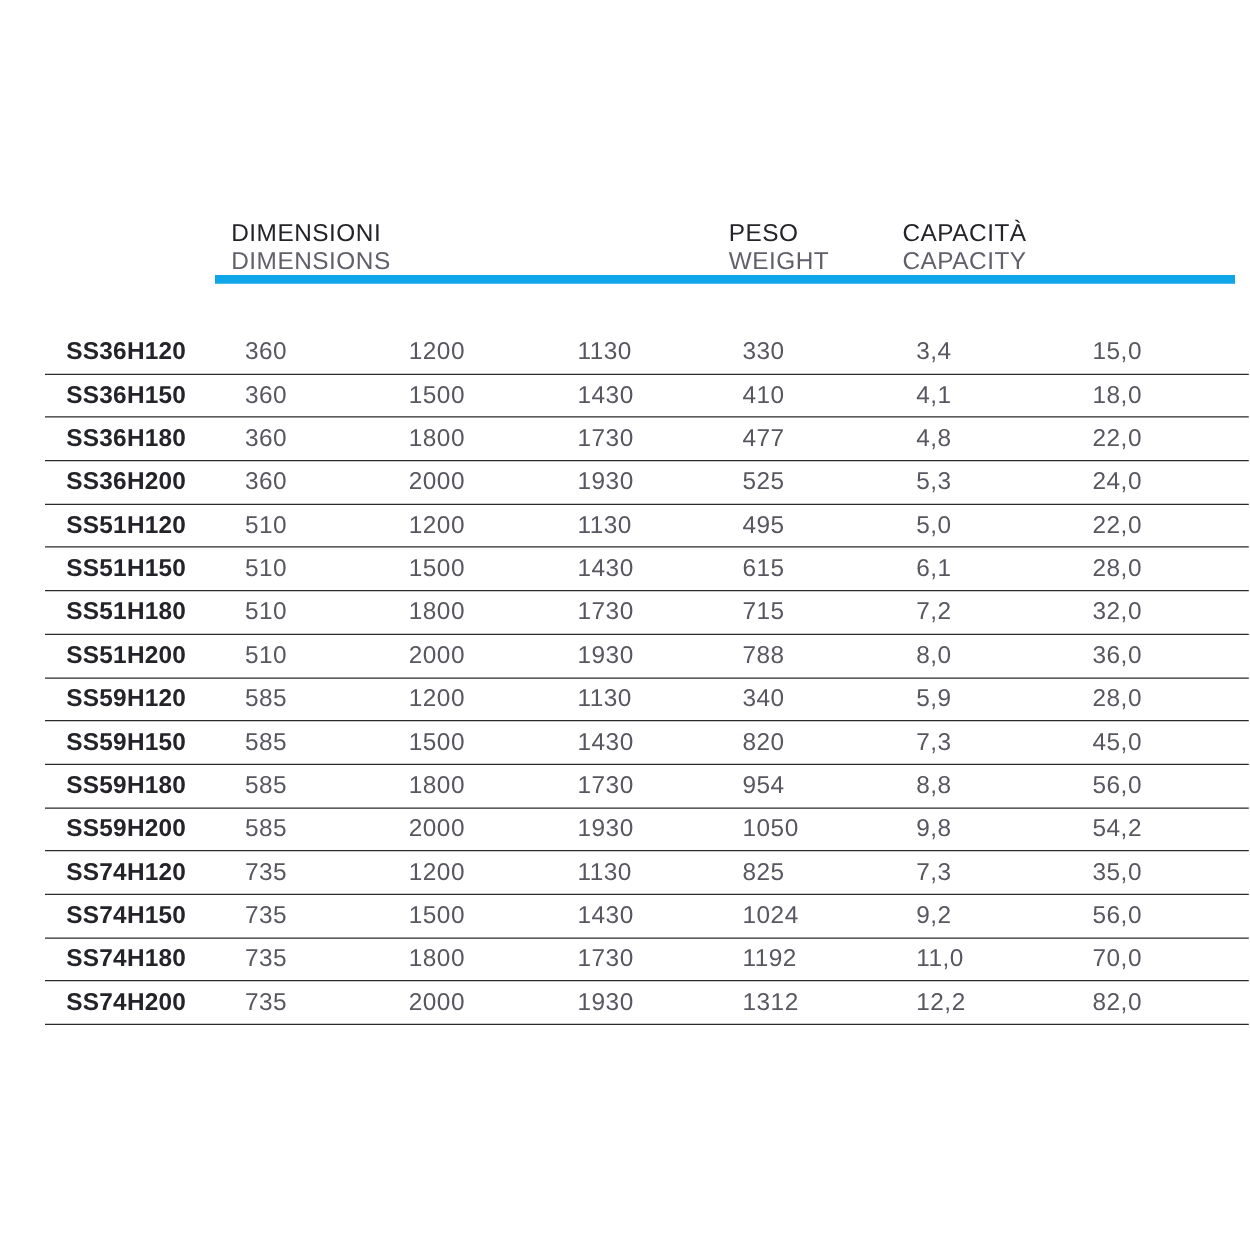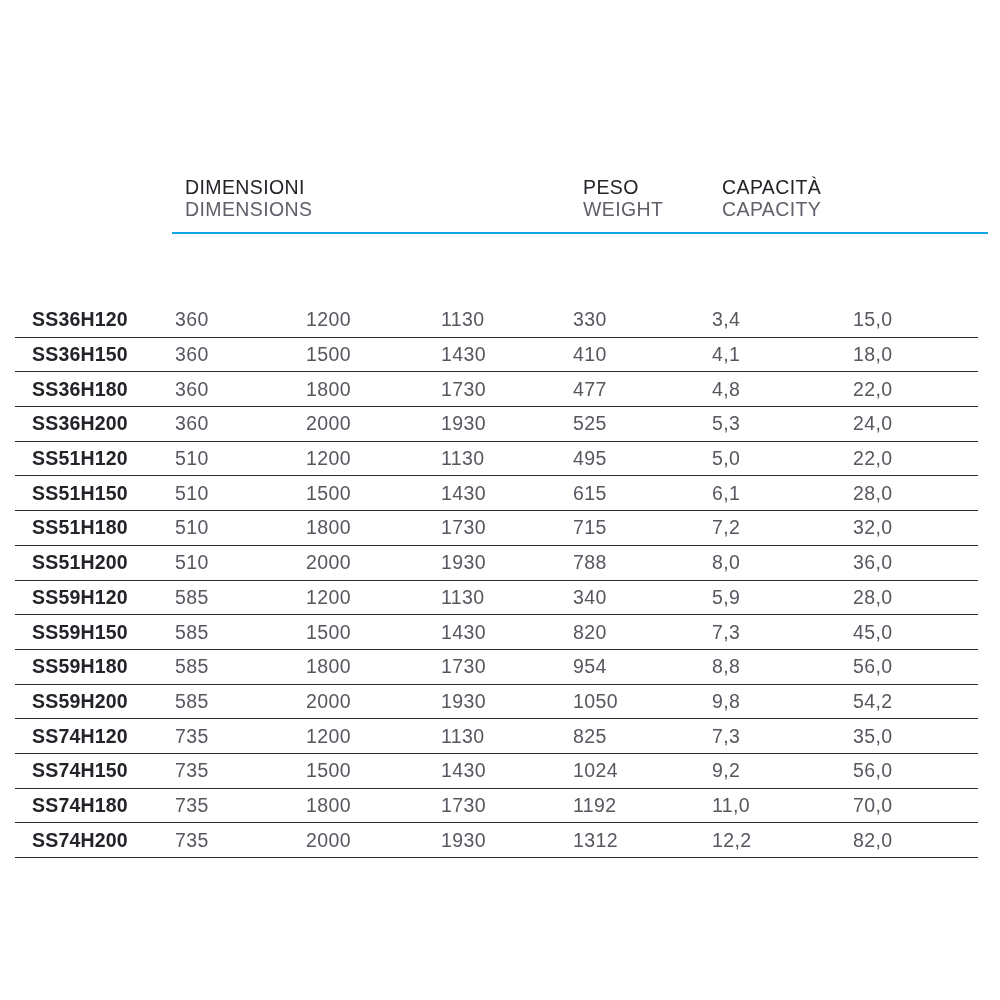--- a/index.html
+++ b/index.html
@@ -20,22 +20,22 @@
   }
   .t-dark { color: #232329; }
 
   
   .group-header {
     position: absolute;
     left: 172px;
     top: 176px;
     width: 816px;
     box-sizing: border-box;
-    padding: 0 0 12px 13px;
-    border-bottom: 2px solid #0ea5e9;
+    padding: 0 0 0 13px;
+    border-bottom: 7px solid #0ea5e9;
     display: grid;
     grid-template-columns: 398px 139px 141px 1fr;
     font-size: 19.5px;
     line-height: 22px;
     letter-spacing: 0.4px;
   }
   .group-cell .primary { color: #232329; }
   .group-cell .secondary { color: #60606a; }
 
   
@@ -50,24 +50,23 @@
     display: grid;
     grid-template-columns: 143px 131px 135px 132px 139px 141px 1fr;
     font-size: 19.5px;
     line-height: 22px;
     letter-spacing: 0.4px;
   }
 
   
   .rows {
     position: absolute;
-    left: 15px;
+    left: 36px;
     top: 265px;
     width: 963px;
-    margin-top: 38px;
   }
   .row {
     box-sizing: border-box;
     display: grid;
     grid-template-columns: 143px 131px 135px 132px 139px 141px 1fr;
     padding-left: 17px;
     height: 34.7px;
     align-items: center;
     border-bottom: 1.6px solid #2a2a2e;
     font-size: 19.5px;

